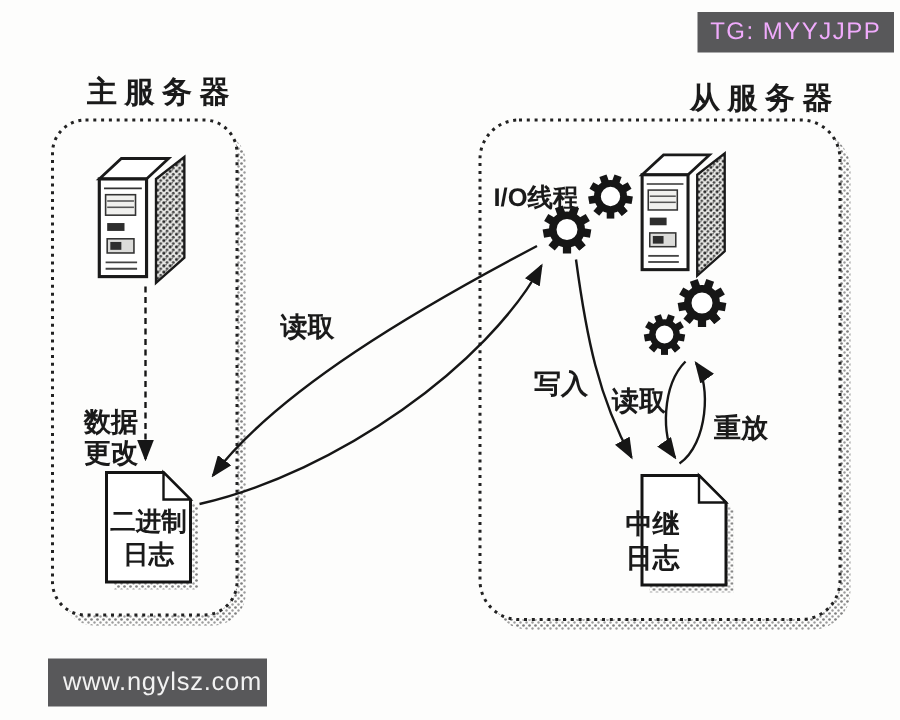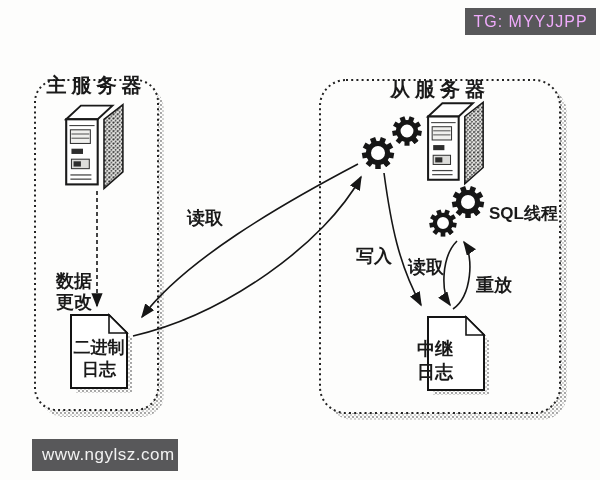--- a/index.html
+++ b/index.html
@@ -3,21 +3,21 @@
 <meta charset="utf-8">
 <style>
   html,body{margin:0;padding:0;background:#ffffff;}
   .stage{
     position:relative;width:600px;height:480px;overflow:hidden;
     background:#fdfdfc;
     font-family:"Liberation Sans","DejaVu Sans",sans-serif;
     color:#1a1a1a;
   }
   .lbl{position:absolute;font-weight:700;color:#1a1a1a;white-space:nowrap;}
-  .box-title{font-size:20px;letter-spacing:5px;text-align:center;margin-top:24px;}
+  .box-title{font-size:20px;letter-spacing:5px;text-align:right;}
   .two-line{white-space:normal;text-align:center;}
   .two-line span{display:block;}
   .badge{
     position:absolute;left:465px;top:8px;width:131px;height:27px;
     background:#58585a;color:#f0abfc;font-size:16px;line-height:27px;
     text-align:center;letter-spacing:1px;font-weight:400;
   }
   .watermark{
     position:absolute;left:8px;top:439px;width:146px;height:32px;
     background:#58585a;color:#f2f2f2;font-size:17px;line-height:32px;
@@ -142,22 +142,22 @@
   <div class="lbl two-line" style="left:71px;top:337px;width:56px;font-size:17px;line-height:22px;">
     <span>二进制</span>
     <span>日志</span>
   </div>
 
   <div class="lbl two-line" style="left:407px;top:338px;width:56px;font-size:18px;line-height:23px;">
     <span>中继</span>
     <span>日志</span>
   </div>
 
+  <div class="lbl" style="left:329px;top:120px;font-size:17px;">I/O线程</div>
 
-  <div class="lbl" style="left:489px;top:202px;font-size:17px;">SQL线程</div>
 
   <div class="lbl" style="left:187px;top:206px;font-size:18px;">读取</div>
 
   <div class="lbl" style="left:356px;top:244px;font-size:18px;">写入</div>
 
   <div class="lbl" style="left:408px;top:255px;font-size:18px;">读取</div>
 
   <div class="lbl" style="left:476px;top:273px;font-size:18px;">重放</div>
 
   <div class="badge">TG: MYYJJPP</div>

